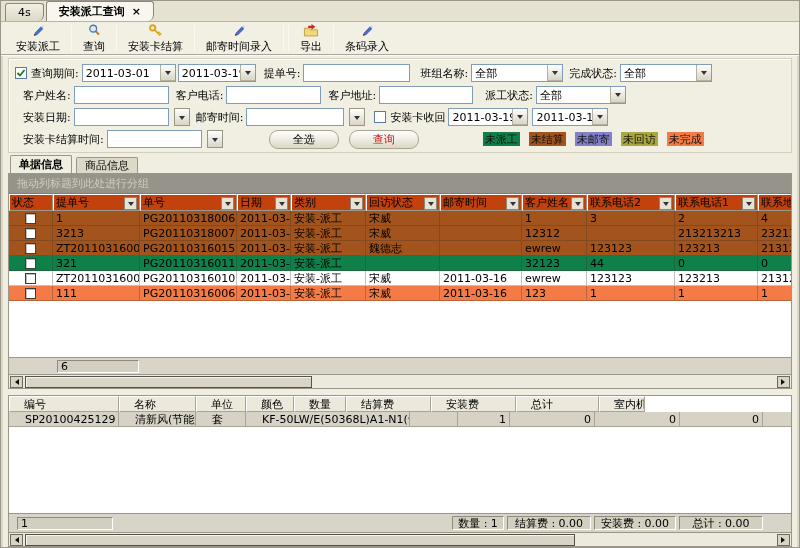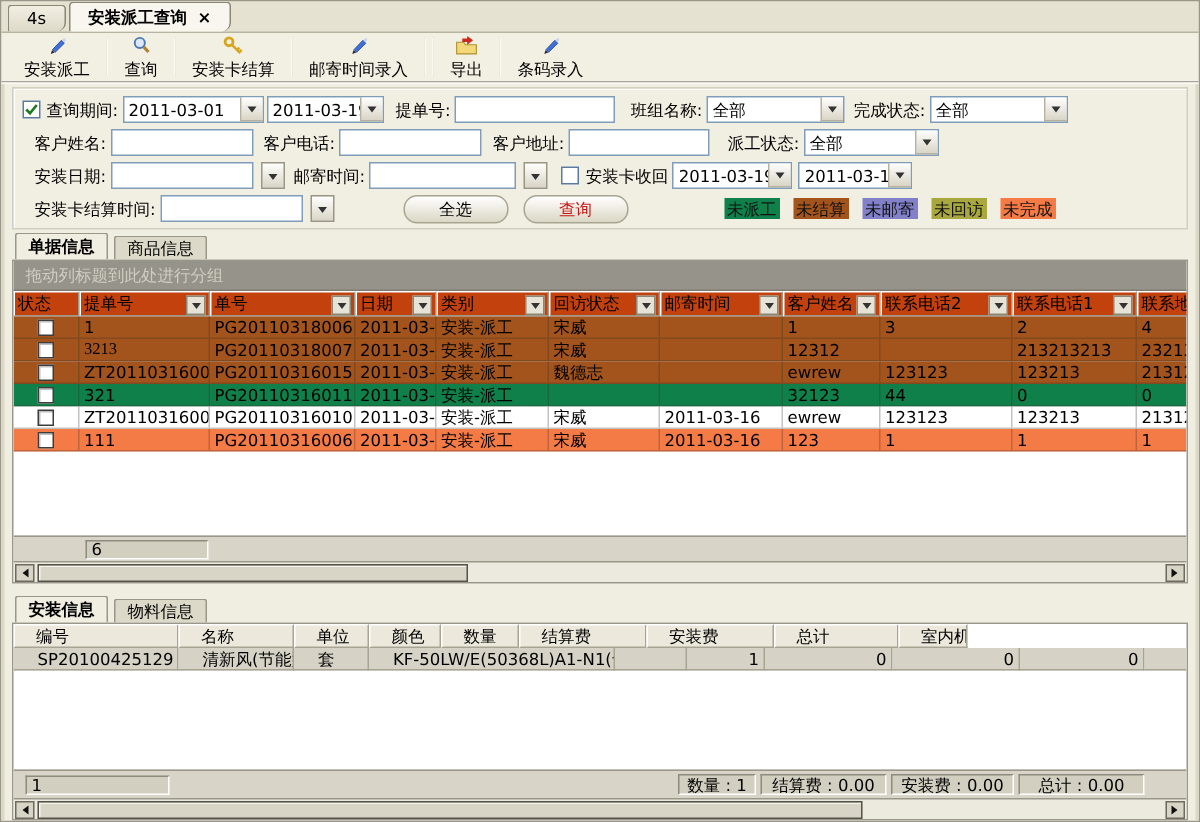--- a/index.html
+++ b/index.html
@@ -338,21 +338,21 @@
             <div class="g-cell" style="width: 82px;"></div>
             <div class="g-cell" style="width: 65px;">1</div>
             <div class="g-cell" style="width: 88px;">3</div>
             <div class="g-cell" style="width: 83px;">2</div>
             <div class="g-cell" style="width: 51px;">4</div>
           </div>
           <div class="g-row" style="background: rgb(162, 84, 28);">
             <div class="g-cell c-center" style="width: 44px;">
               <span class="rowcb"></span>
             </div>
-            <div class="g-cell" style="width: 87px; font-family: Liberation Serif, serif;">3213</div>
+            <div class="g-cell" style="width: 87px;">3213</div>
             <div class="g-cell" style="width: 97px;">PG20110318007</div>
             <div class="g-cell" style="width: 54px;">2011-03-18 16</div>
             <div class="g-cell" style="width: 75px;">安装-派工</div>
             <div class="g-cell" style="width: 74px;">宋威</div>
             <div class="g-cell" style="width: 82px;"></div>
             <div class="g-cell" style="width: 65px;">12312</div>
             <div class="g-cell" style="width: 88px;"></div>
             <div class="g-cell" style="width: 83px;">213213213</div>
             <div class="g-cell" style="width: 51px;">23213</div>
           </div>
@@ -426,28 +426,20 @@
           </span>
         <span class="sthumb" style="left:16px;width:287px"></span>
         <span class="sarrow right">
             <span class="tri-r"></span>
           </span>
       </div>
     </div>
 
     <div class="bottom-gap"></div>
 
-    <div class="gridtabs">
-      <div class="gtab active">
-          <span>安装信息</span>
-        </div>
-      <div class="gtab">
-          <span>物料信息</span>
-        </div>
-    </div>
 
     <div class="gpanel" style="flex:1">
       <div class="g-head bhead">
           <div class="b-hcell" style="width: 110px;">
             <span>编号</span>
           </div>
           <div class="b-hcell" style="width: 77px;">
             <span>名称</span>
           </div>
           <div class="b-hcell" style="width: 50px;">

